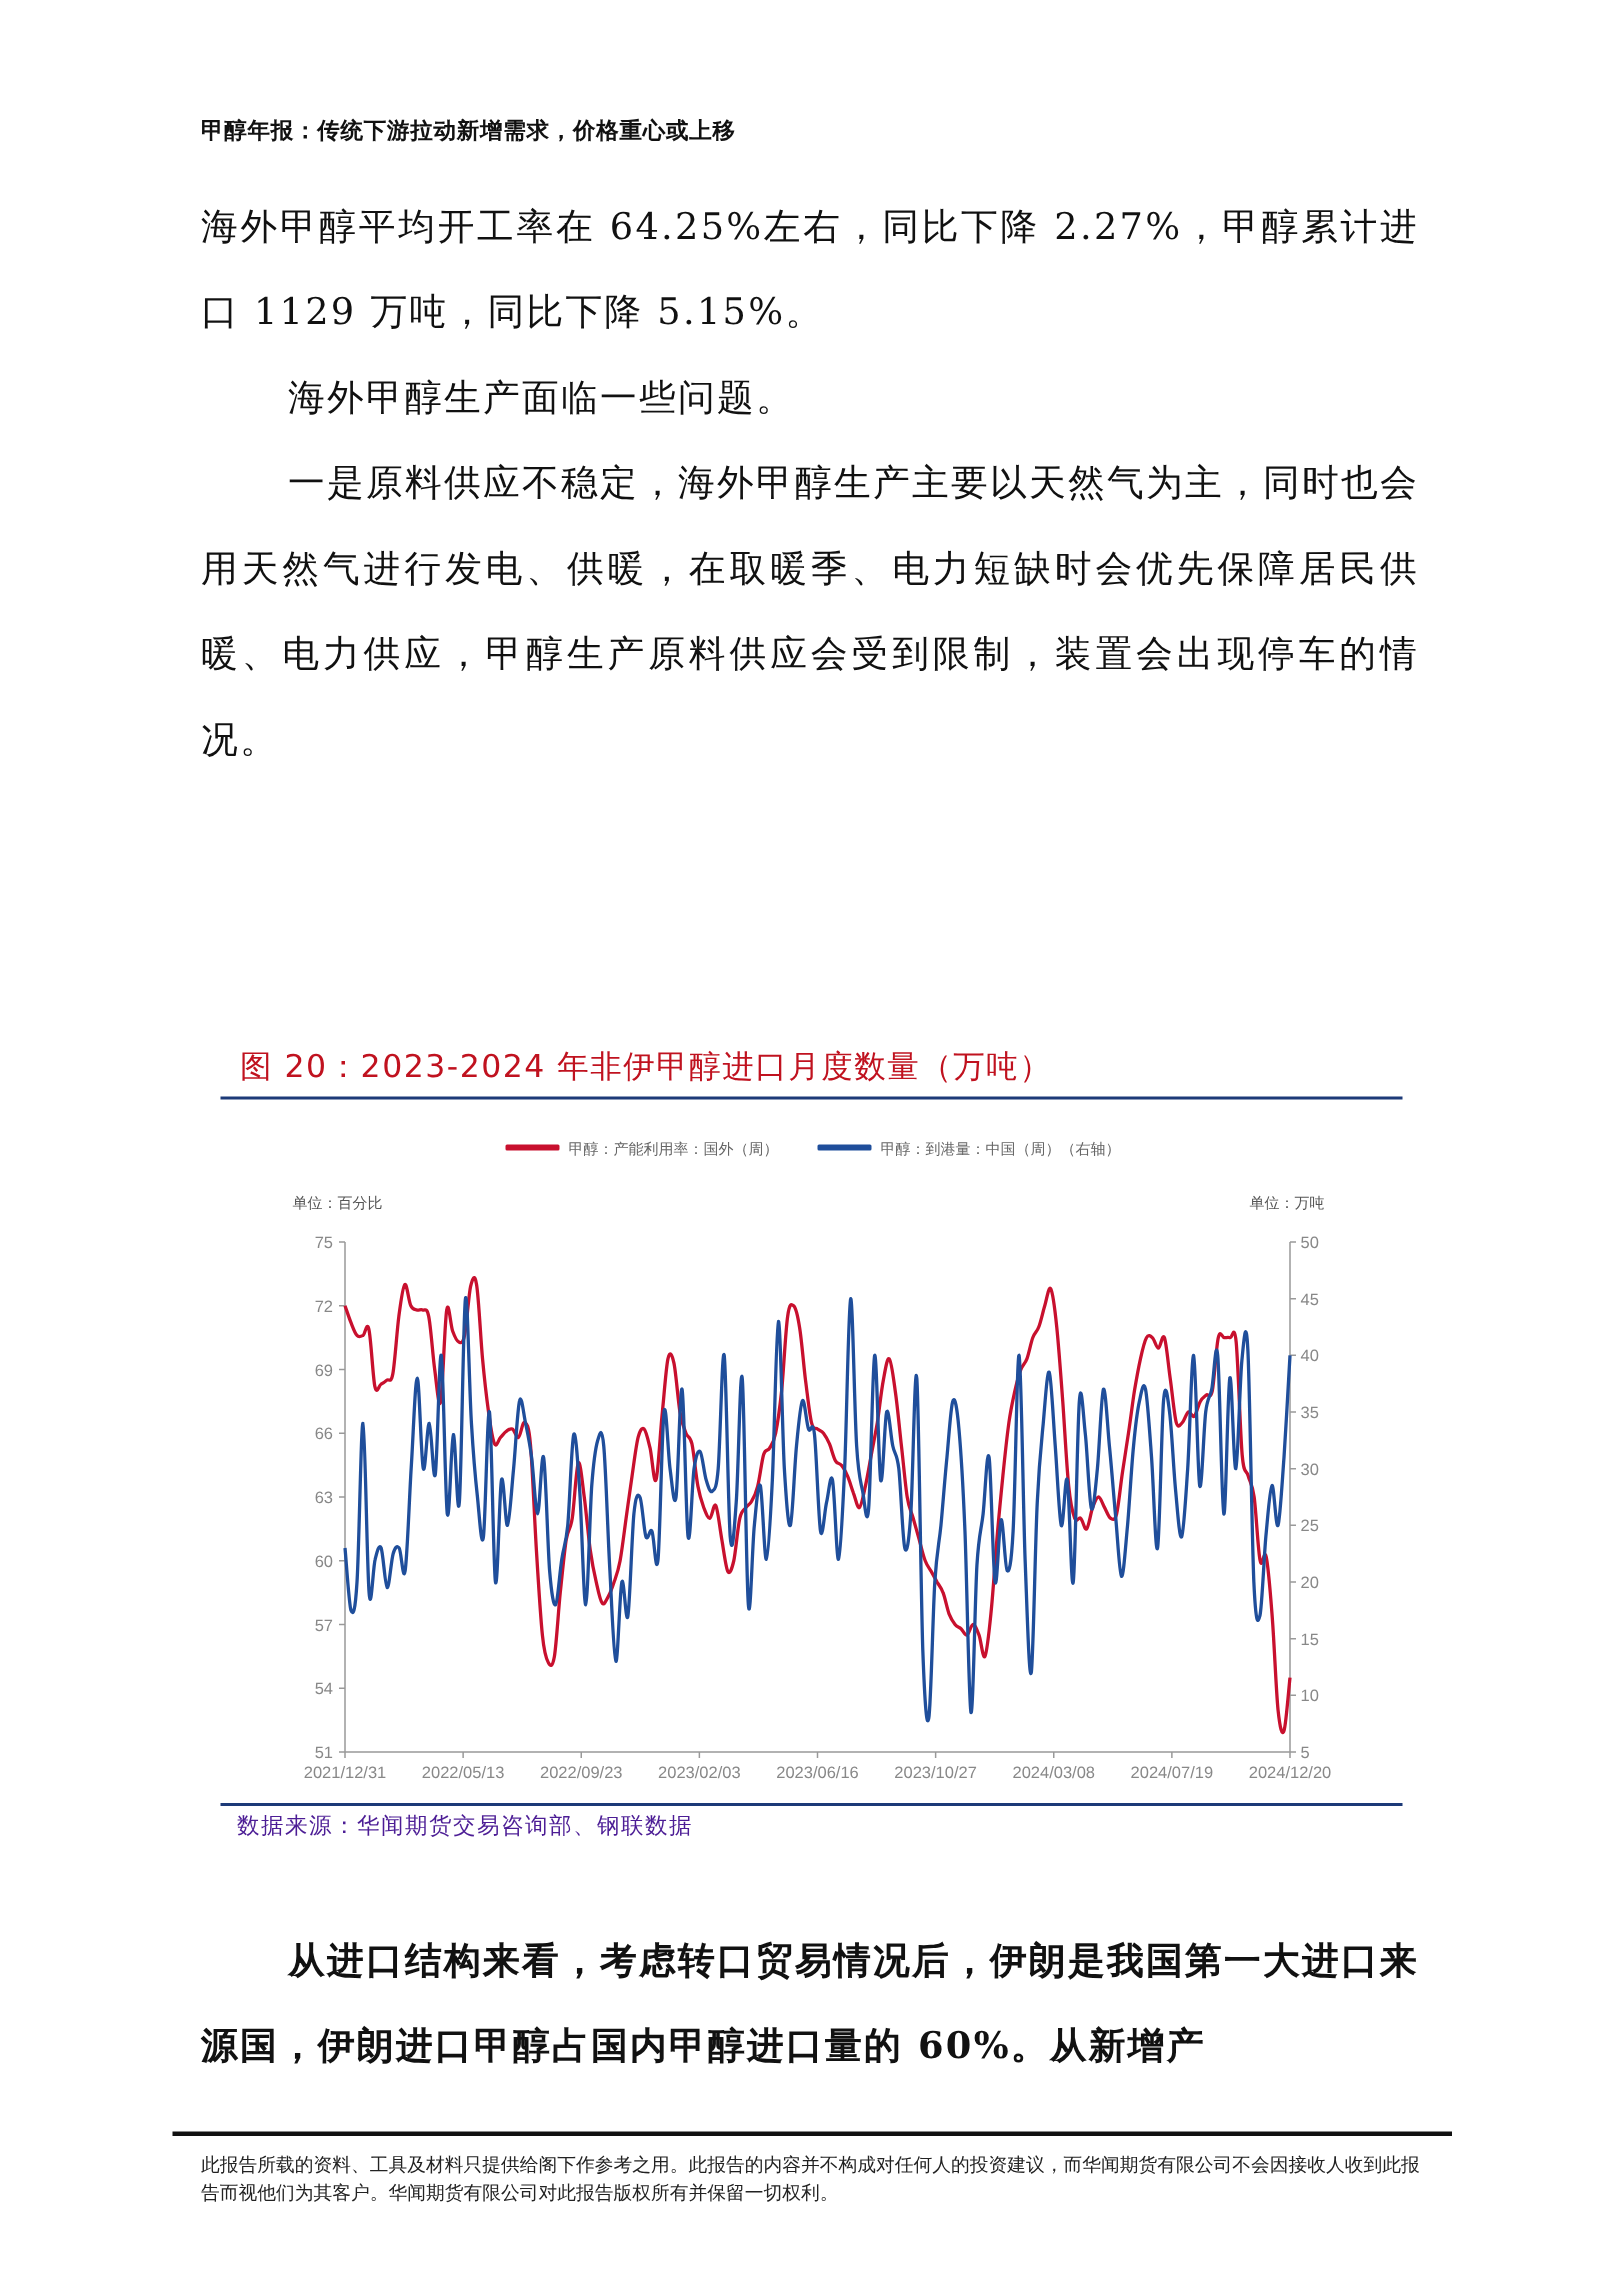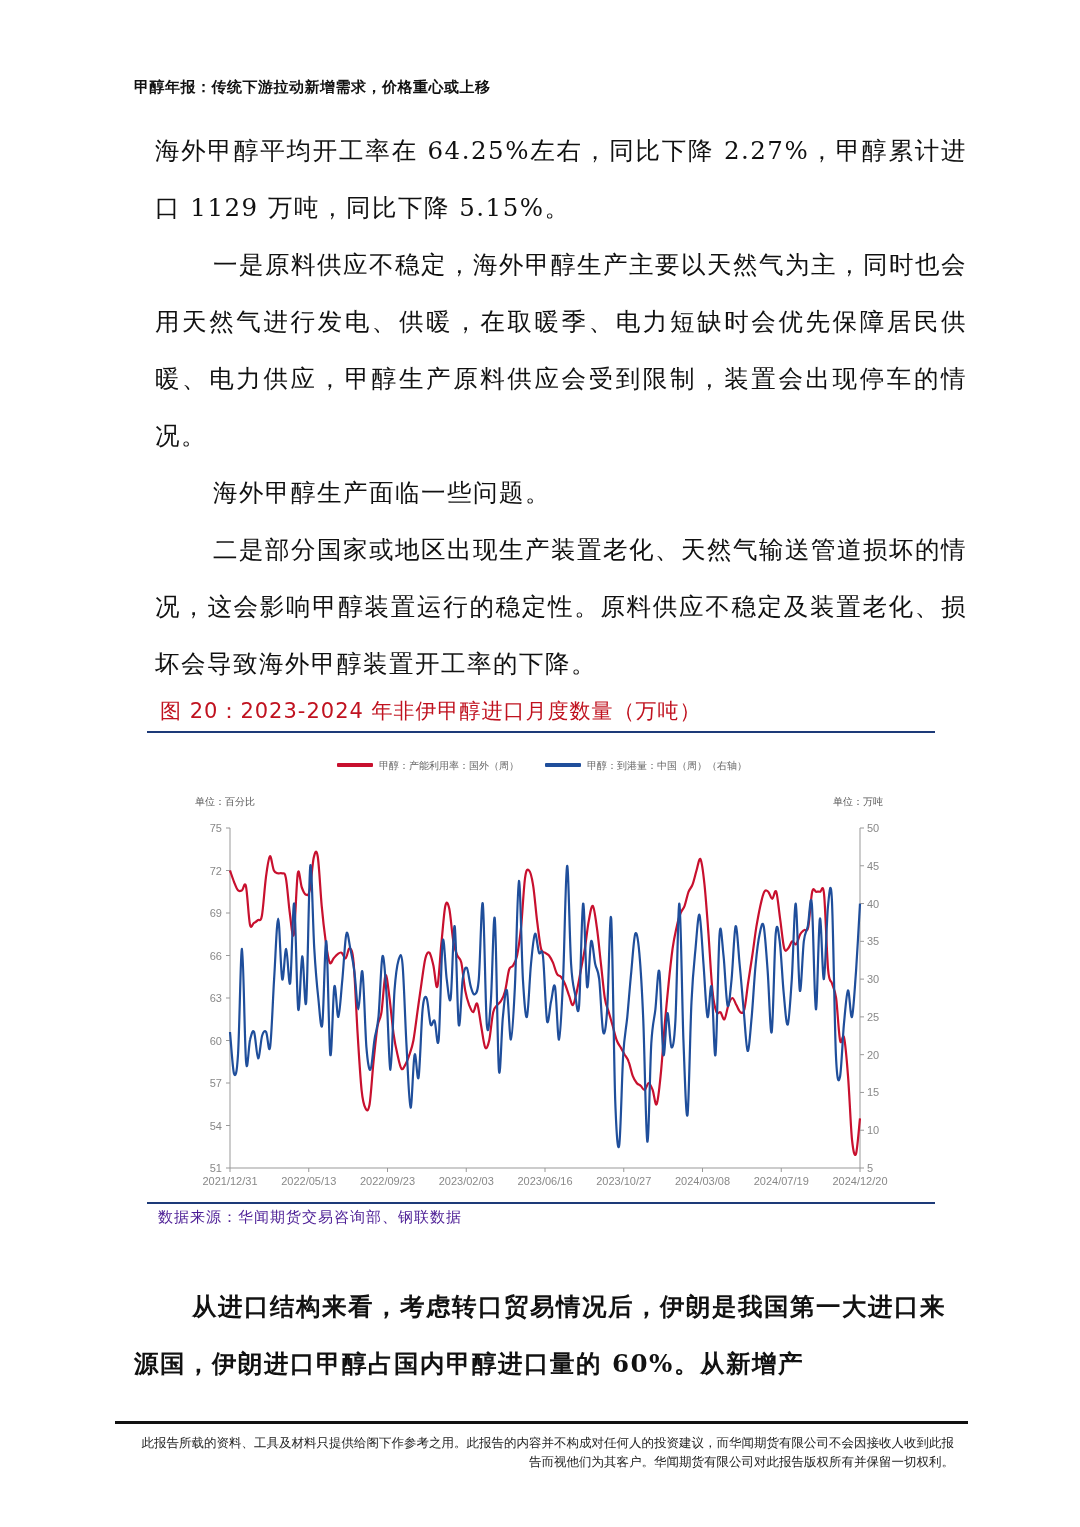--- a/index.html
+++ b/index.html
@@ -18,34 +18,33 @@
 
   .fig-title { position: absolute; left: 160px; top: 697px; font-size: 21px; color: #c0121f; letter-spacing: 1px; font-family: "DejaVu Sans", sans-serif; }
   .fig-rule { position: absolute; left: 147px; top: 731px; width: 788px; height: 2px; background: #1d3a78; }
   .chart { position: absolute; left: 147px; top: 735px; width: 788px; height: 460px; }
   .src-rule { position: absolute; left: 147px; top: 1202px; width: 788px; height: 2px; background: #1d3a78; }
   .source { position: absolute; left: 158px; top: 1208px; font-family: Liberation Mono, monospace; font-size: 15px; color: #4c1d95; letter-spacing: 1px; }
 
   .body-text-2 { top: 1278px; font-weight: bold; }
 
   .footer-rule { position: absolute; left: 115px; top: 1421px; width: 853px; height: 3px; background: #111; }
-  .footer { position: absolute; left: 134px; top: 1433px; width: 820px; font-size: 12.5px; line-height: 19px; color: #222; text-align: right; }
+  .footer { position: absolute; left: 134px; top: 1433px; width: 820px; font-size: 12.5px; line-height: 19px; color: #222; }
 </style>
 </head>
 <body>
 
 <div class="header">
   <div class="header-title">甲醇年报：传统下游拉动新增需求，价格重心或上移</div>
 </div>
 
-<div class="body-text" style="top:122px;margin-left:21px;">
+<div class="body-text" style="top:122px;">
   <div class="p">海外甲醇平均开工率在 64.25%左右，同比下降 2.27%，甲醇累计进口 1129 万吨，同比下降 5.15%。</div>
+  <div class="p indent">海外甲醇生产面临一些问题。</div>
   <div class="p indent">一是原料供应不稳定，海外甲醇生产主要以天然气为主，同时也会用天然气进行发电、供暖，在取暖季、电力短缺时会优先保障居民供暖、电力供应，甲醇生产原料供应会受到限制，装置会出现停车的情况。</div>
-  <div class="p indent">海外甲醇生产面临一些问题。</div>
-  <div class="p indent">二是部分国家或地区出现生产装置老化、天然气输送管道损坏的情况，这会影响甲醇装置运行的稳定性。原料供应不稳定及装置老化、损坏会导致海外甲醇装置开工率的下降。</div>
 </div>
 
 <div class="fig-title">图 20：2023-2024 年非伊甲醇进口月度数量（万吨）</div>
 <div class="fig-rule"></div>
 
 <svg class="chart" id="chart" width="788" height="460" viewBox="0 0 788 460">
 
   <g>
     <rect id="leg-red" x="190" y="28" width="36" height="4" rx="1" fill="#c8102e"></rect>
     <text id="leg-red-text" x="232" y="34" font-size="10" fill="#666" font-family="DejaVu Sans, sans-serif">甲醇：产能利用率：国外（周）</text>

